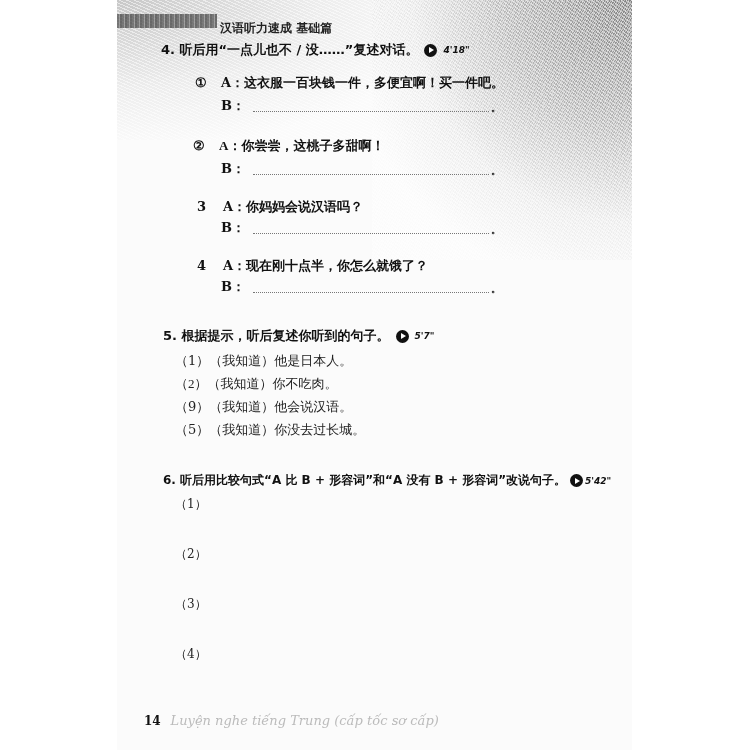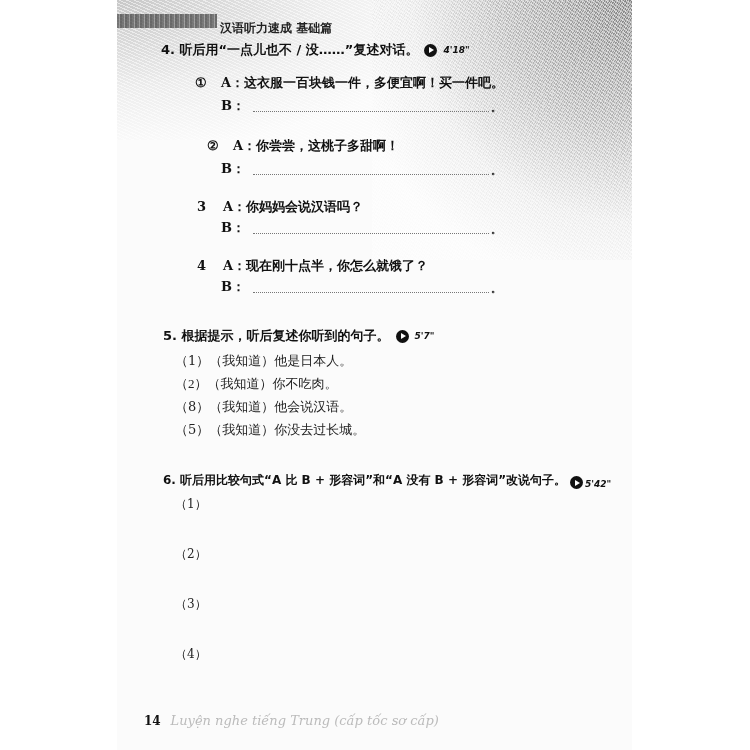--- a/index.html
+++ b/index.html
@@ -87,21 +87,21 @@
 
   <div class="item" style="left:78px; top:74px;">
     <span class="num">①</span><span>A：</span><span>这衣服一百块钱一件，多便宜啊！买一件吧。</span>
   </div>
   <div class="b-line" style="left:104px; top:97px;">
     <span>B：</span>
     <span class="dots"></span>
     <span class="period">。</span>
   </div>
 
-  <div class="item" style="left:90px; top:137px;">
+  <div class="item" style="left:76px; top:137px;font-family:Liberation Serif, serif;">
     <span class="num">②</span><span>A：</span><span>你尝尝，这桃子多甜啊！</span>
   </div>
   <div class="b-line" style="left:104px; top:160px;">
     <span>B：</span>
     <span class="dots"></span>
     <span class="period">。</span>
   </div>
 
   <div class="item" style="left:80px; top:198px;">
     <span class="num">3</span><span>A：</span><span>你妈妈会说汉语吗？</span>
@@ -121,24 +121,24 @@
     <span class="period">。</span>
   </div>
 
   <div class="section-title" style="left:46px; top:327px;">
     <span>5. 根据提示，听后复述你听到的句子。</span>
     <span class="play"></span>
     <span class="time">5'7"</span>
   </div>
   <div class="s5" style="left:58px; top:352px;">（1）（我知道）他是日本人。</div>
   <div class="s5" style="left:58px; top:375px;font-family:Liberation Serif, serif;">（2）（我知道）你不吃肉。</div>
-  <div class="s5" style="left:58px; top:398px;">（8）（我知道）他会说汉语。</div>
+  <div class="s5" style="left:58px; top:398px;">（9）（我知道）他会说汉语。</div>
   <div class="s5" style="left:58px; top:421px;">（5）（我知道）你没去过长城。</div>
 
-  <div class="section-title" style="left:46px; top:472px; font-size:12px;align-items:flex-end;">
+  <div class="section-title" style="left:46px; top:472px; font-size:12px;">
     <span>6. 听后用比较句式“A 比 B + 形容词”和“A 没有 B + 形容词”改说句子。</span>
     <span class="play" style="margin:0 2px 0 4px;"></span>
     <span class="time">5'42"</span>
   </div>
   <div class="s6" style="left:58px; top:496px;">（1）</div>
   <div class="s6" style="left:58px; top:546px;">（2）</div>
   <div class="s6" style="left:58px; top:596px;">（3）</div>
   <div class="s6" style="left:58px; top:646px;">（4）</div>
 
   <div class="footer">

